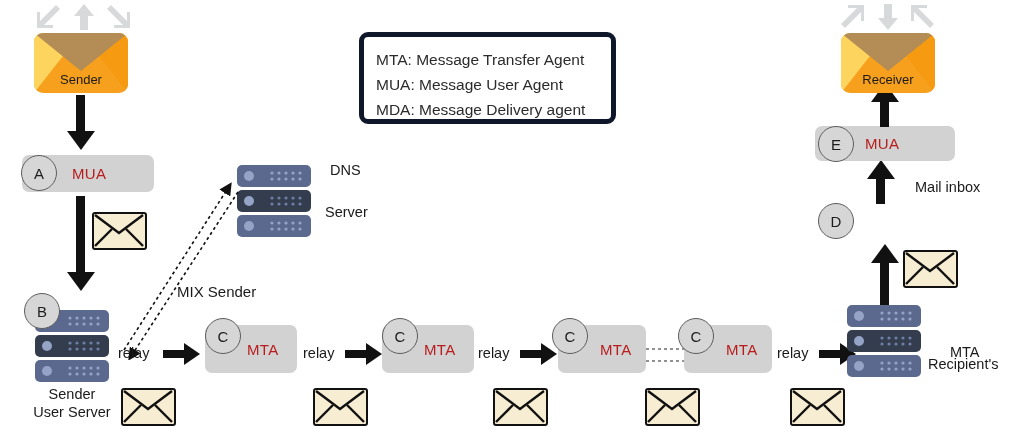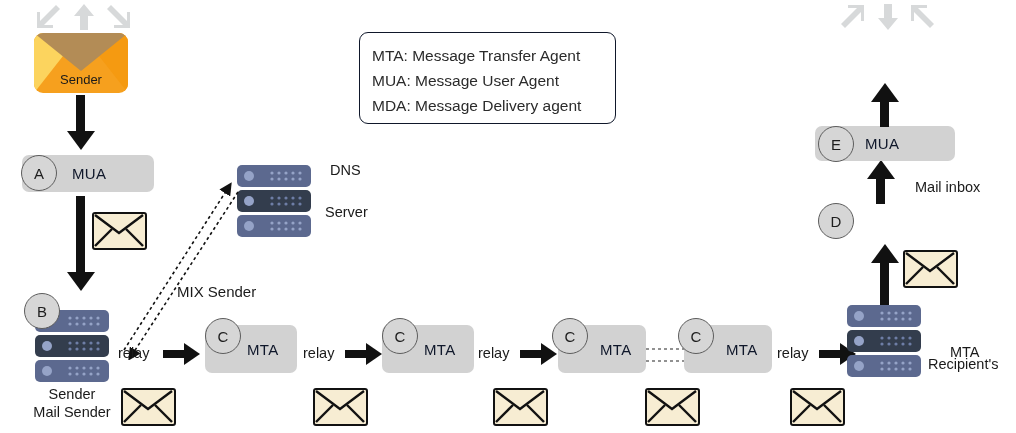--- a/index.html
+++ b/index.html
@@ -17,21 +17,21 @@
     height: 433px;
     background: #ffffff;
     overflow: hidden;
   }
   .abs { position: absolute; }
 
   
   .legend {
     left: 359px; top: 32px;
     width: 257px; height: 92px;
-    border: 1px solid #0f172a;
+    border: 5px solid #0f172a;
     border-radius: 9px;
     background: #ffffff;
     box-sizing: border-box;
     padding: 10px 0 0 12px;
   }
   .legend-line {
     font-size: 15.5px;
     line-height: 25px;
     color: #2b2b2b;
     white-space: nowrap;
@@ -40,21 +40,21 @@
   
   .stagebox {
     background: #d2d2d2;
     border-radius: 7px;
     box-sizing: border-box;
     display: flex;
     align-items: center;
   }
   .stagebox .stagelabel {
     font-size: 15px;
-    color: #0f172a;
+    color: #b91c1c;
     letter-spacing: .3px;
   }
   .badge {
     position: absolute;
     width: 36px; height: 36px;
     border-radius: 50%;
     background: #d6d6d6;
     border: 1.4px solid #5d5d5d;
     display: flex;
     align-items: center;
@@ -264,21 +264,21 @@
             <circle cx="9" cy="8" r="1.6"></circle>
             <circle cx="16" cy="8" r="1.6"></circle>
             <circle cx="23" cy="8" r="1.6"></circle>
             <circle cx="30" cy="8" r="1.6"></circle>
           </g>
       </svg>
     </div>
   </div>
   <div class="badge" style="left:24px; top:293px;">B</div>
   <div class="abs captxt center" style="left:12px; top:386px; width:120px;">Sender</div>
-  <div class="abs captxt center" style="left:12px; top:404px; width:120px;">Mail Sender</div>
+  <div class="abs captxt center" style="left:12px; top:404px; width:120px;">User Server</div>
 
   <div class="abs server" style="left:237px; top:165px;">
     <div class="unit u1">
         <div class="dot"></div>
       <svg class="lights" width="34" height="11" viewBox="0 0 34 11">
         <g fill="#95a3c7">
             <circle cx="2" cy="2" r="1.6"></circle>
             <circle cx="9" cy="2" r="1.6"></circle>
             <circle cx="16" cy="2" r="1.6"></circle>
             <circle cx="23" cy="2" r="1.6"></circle>
@@ -478,20 +478,26 @@
   <div class="abs stagebox" style="left:815px; top:126px; width:140px; height:35px;">
     <span class="stagelabel" style="margin-left:50px;">MUA</span>
   </div>
   <div class="badge" style="left:818px; top:126px;">E</div>
 
   <div class="abs">
     <div class="abs shaftV" style="left:880px; top:98px; height:29px;"></div>
     <div class="abs headU" style="left:871px; top:83px;"></div>
   </div>
 
+  <div class="abs userenv" style="left:841px; top:33px;">
+    <div class="flapL"></div>
+    <div class="flapR"></div>
+    <div class="flapTop"></div>
+    <div class="uname">Receiver</div>
+  </div>
 
   <div class="abs grayarrows" style="left:840px; top:2px;">
     <svg width="96" height="30" viewBox="0 0 96 30">
       <g fill="#d7d9da">
         <path d="M4 26 L20 10 L20 19 L23 19 L23 3 L7 3 L7 6 L16 6 L0 22 Z" transform="translate(1,0)"></path>
         <path d="M48 28 L38 16 L44 16 L44 2 L52 2 L52 16 L58 16 Z"></path>
         <path d="M91 26 L75 10 L75 19 L72 19 L72 3 L88 3 L88 6 L79 6 L95 22 Z" transform="translate(-1,0)"></path>
       </g>
     </svg>
   </div>

